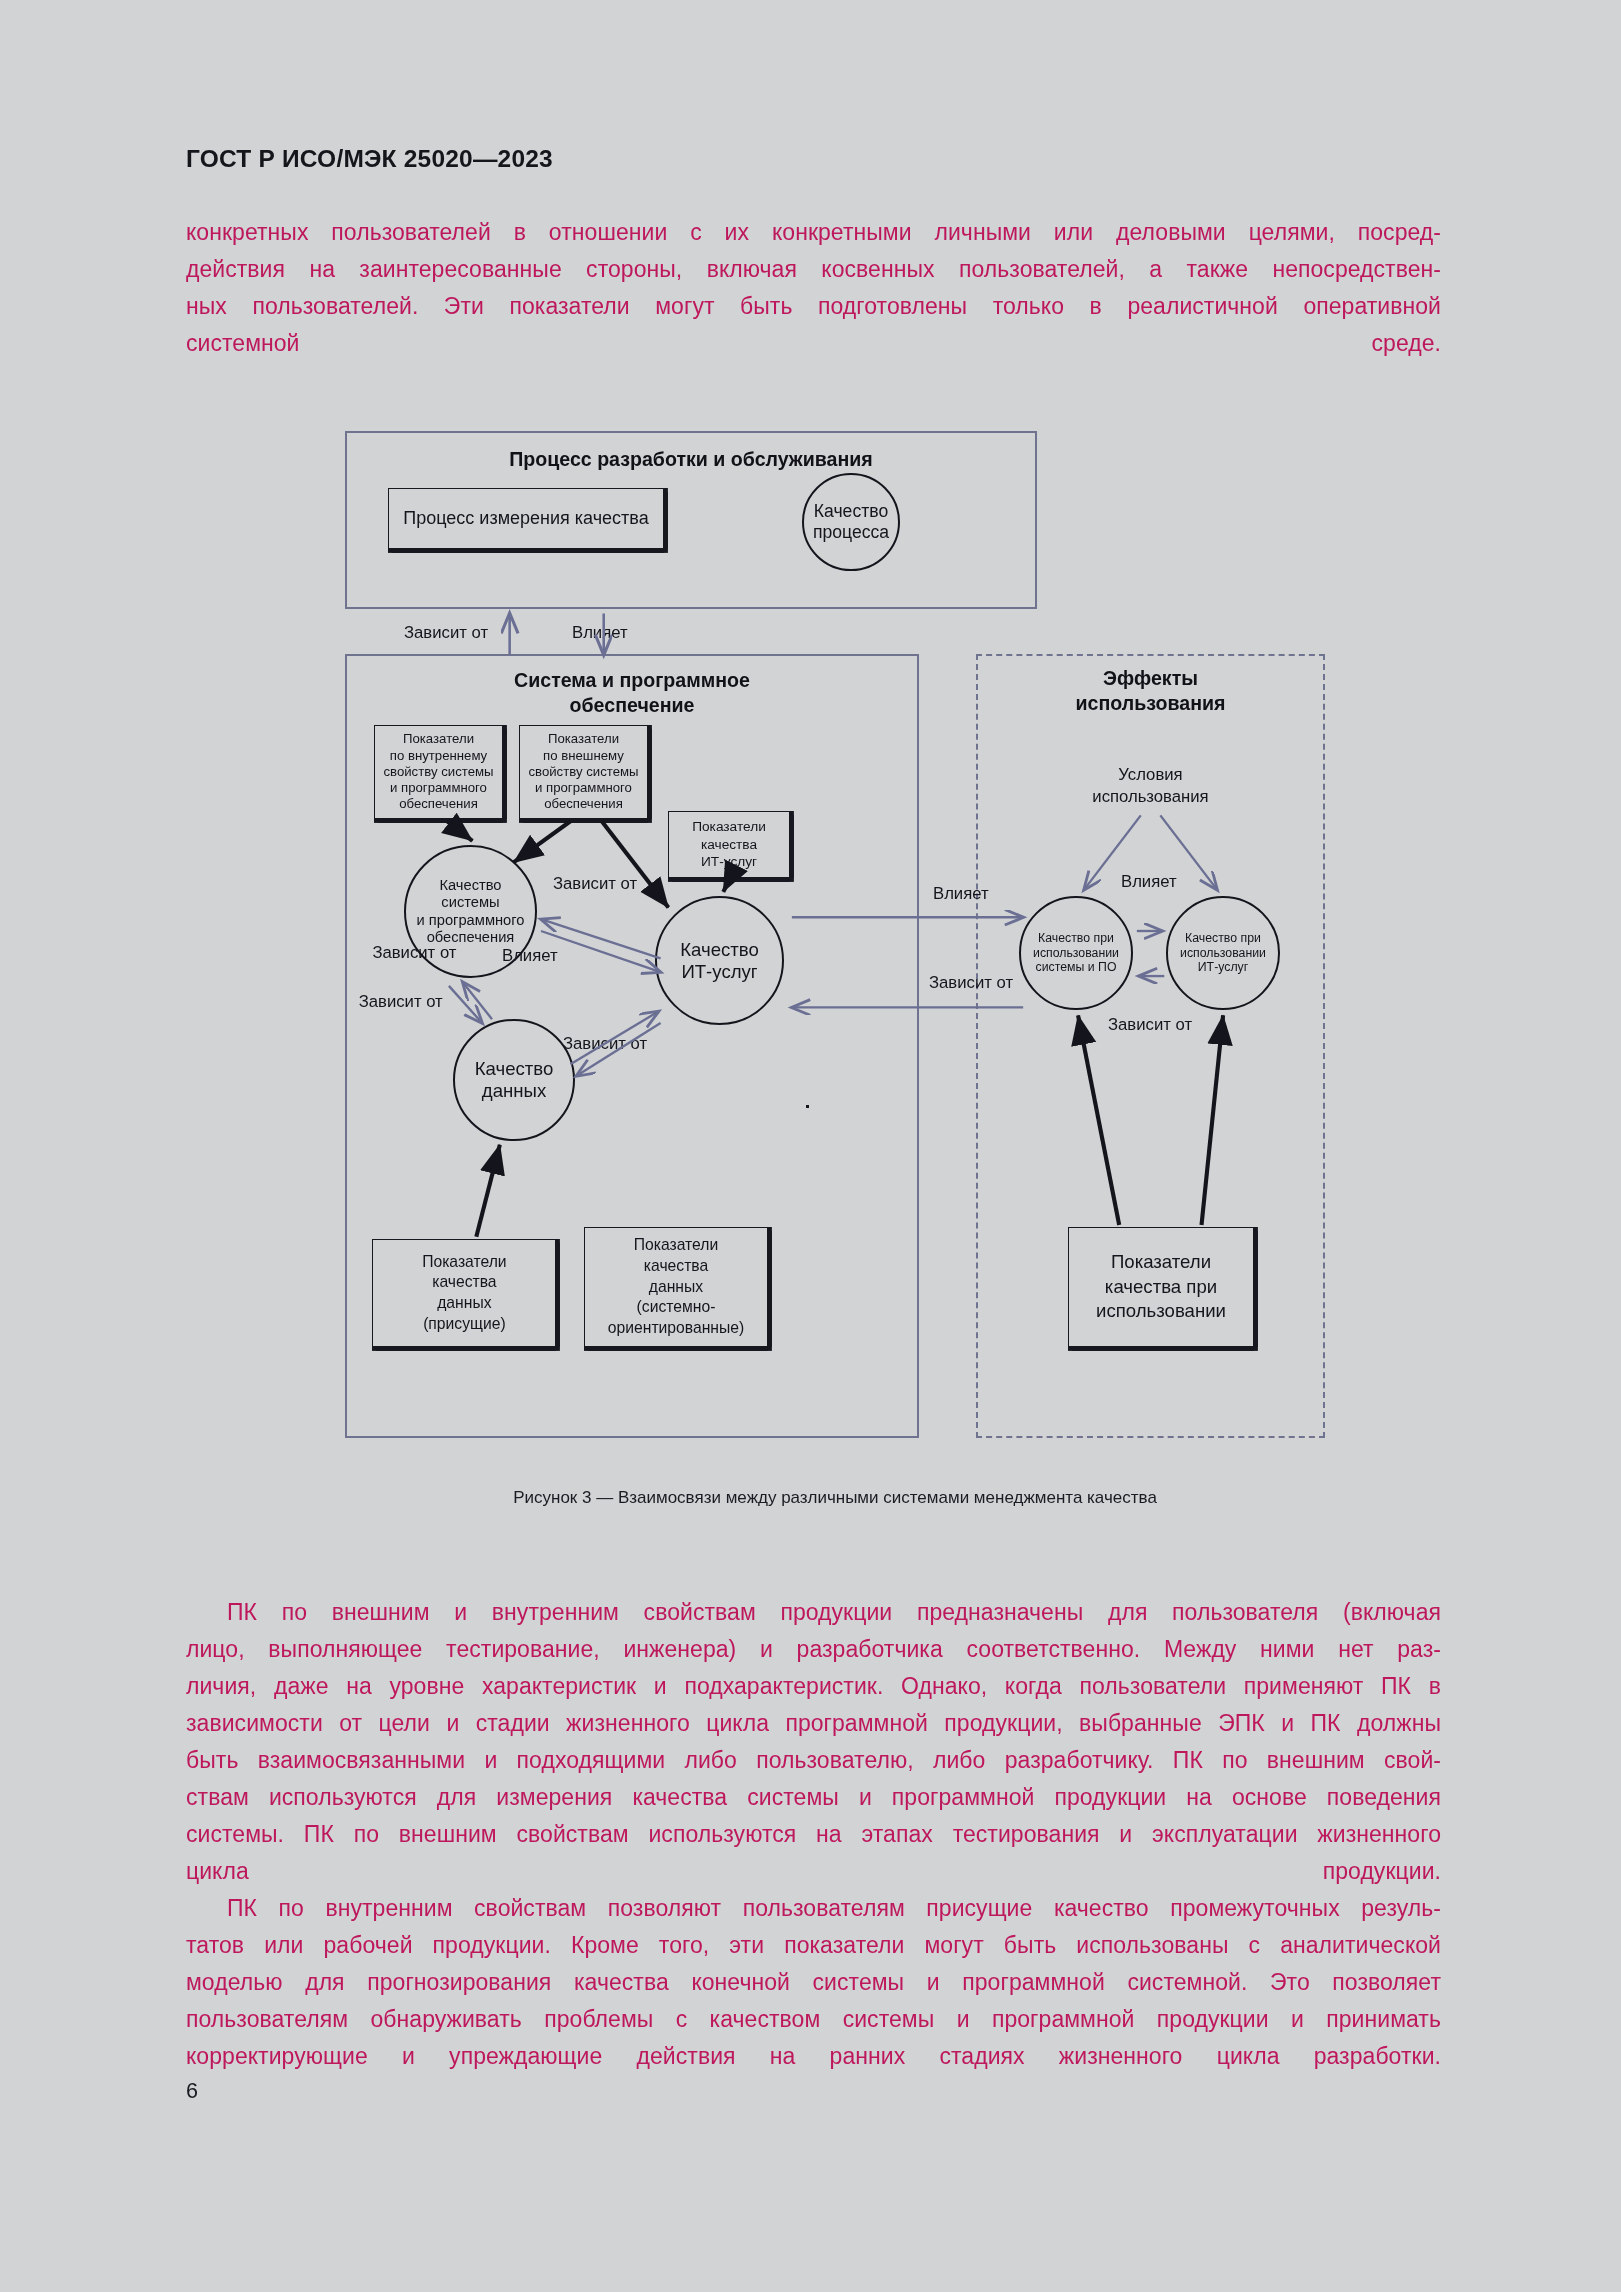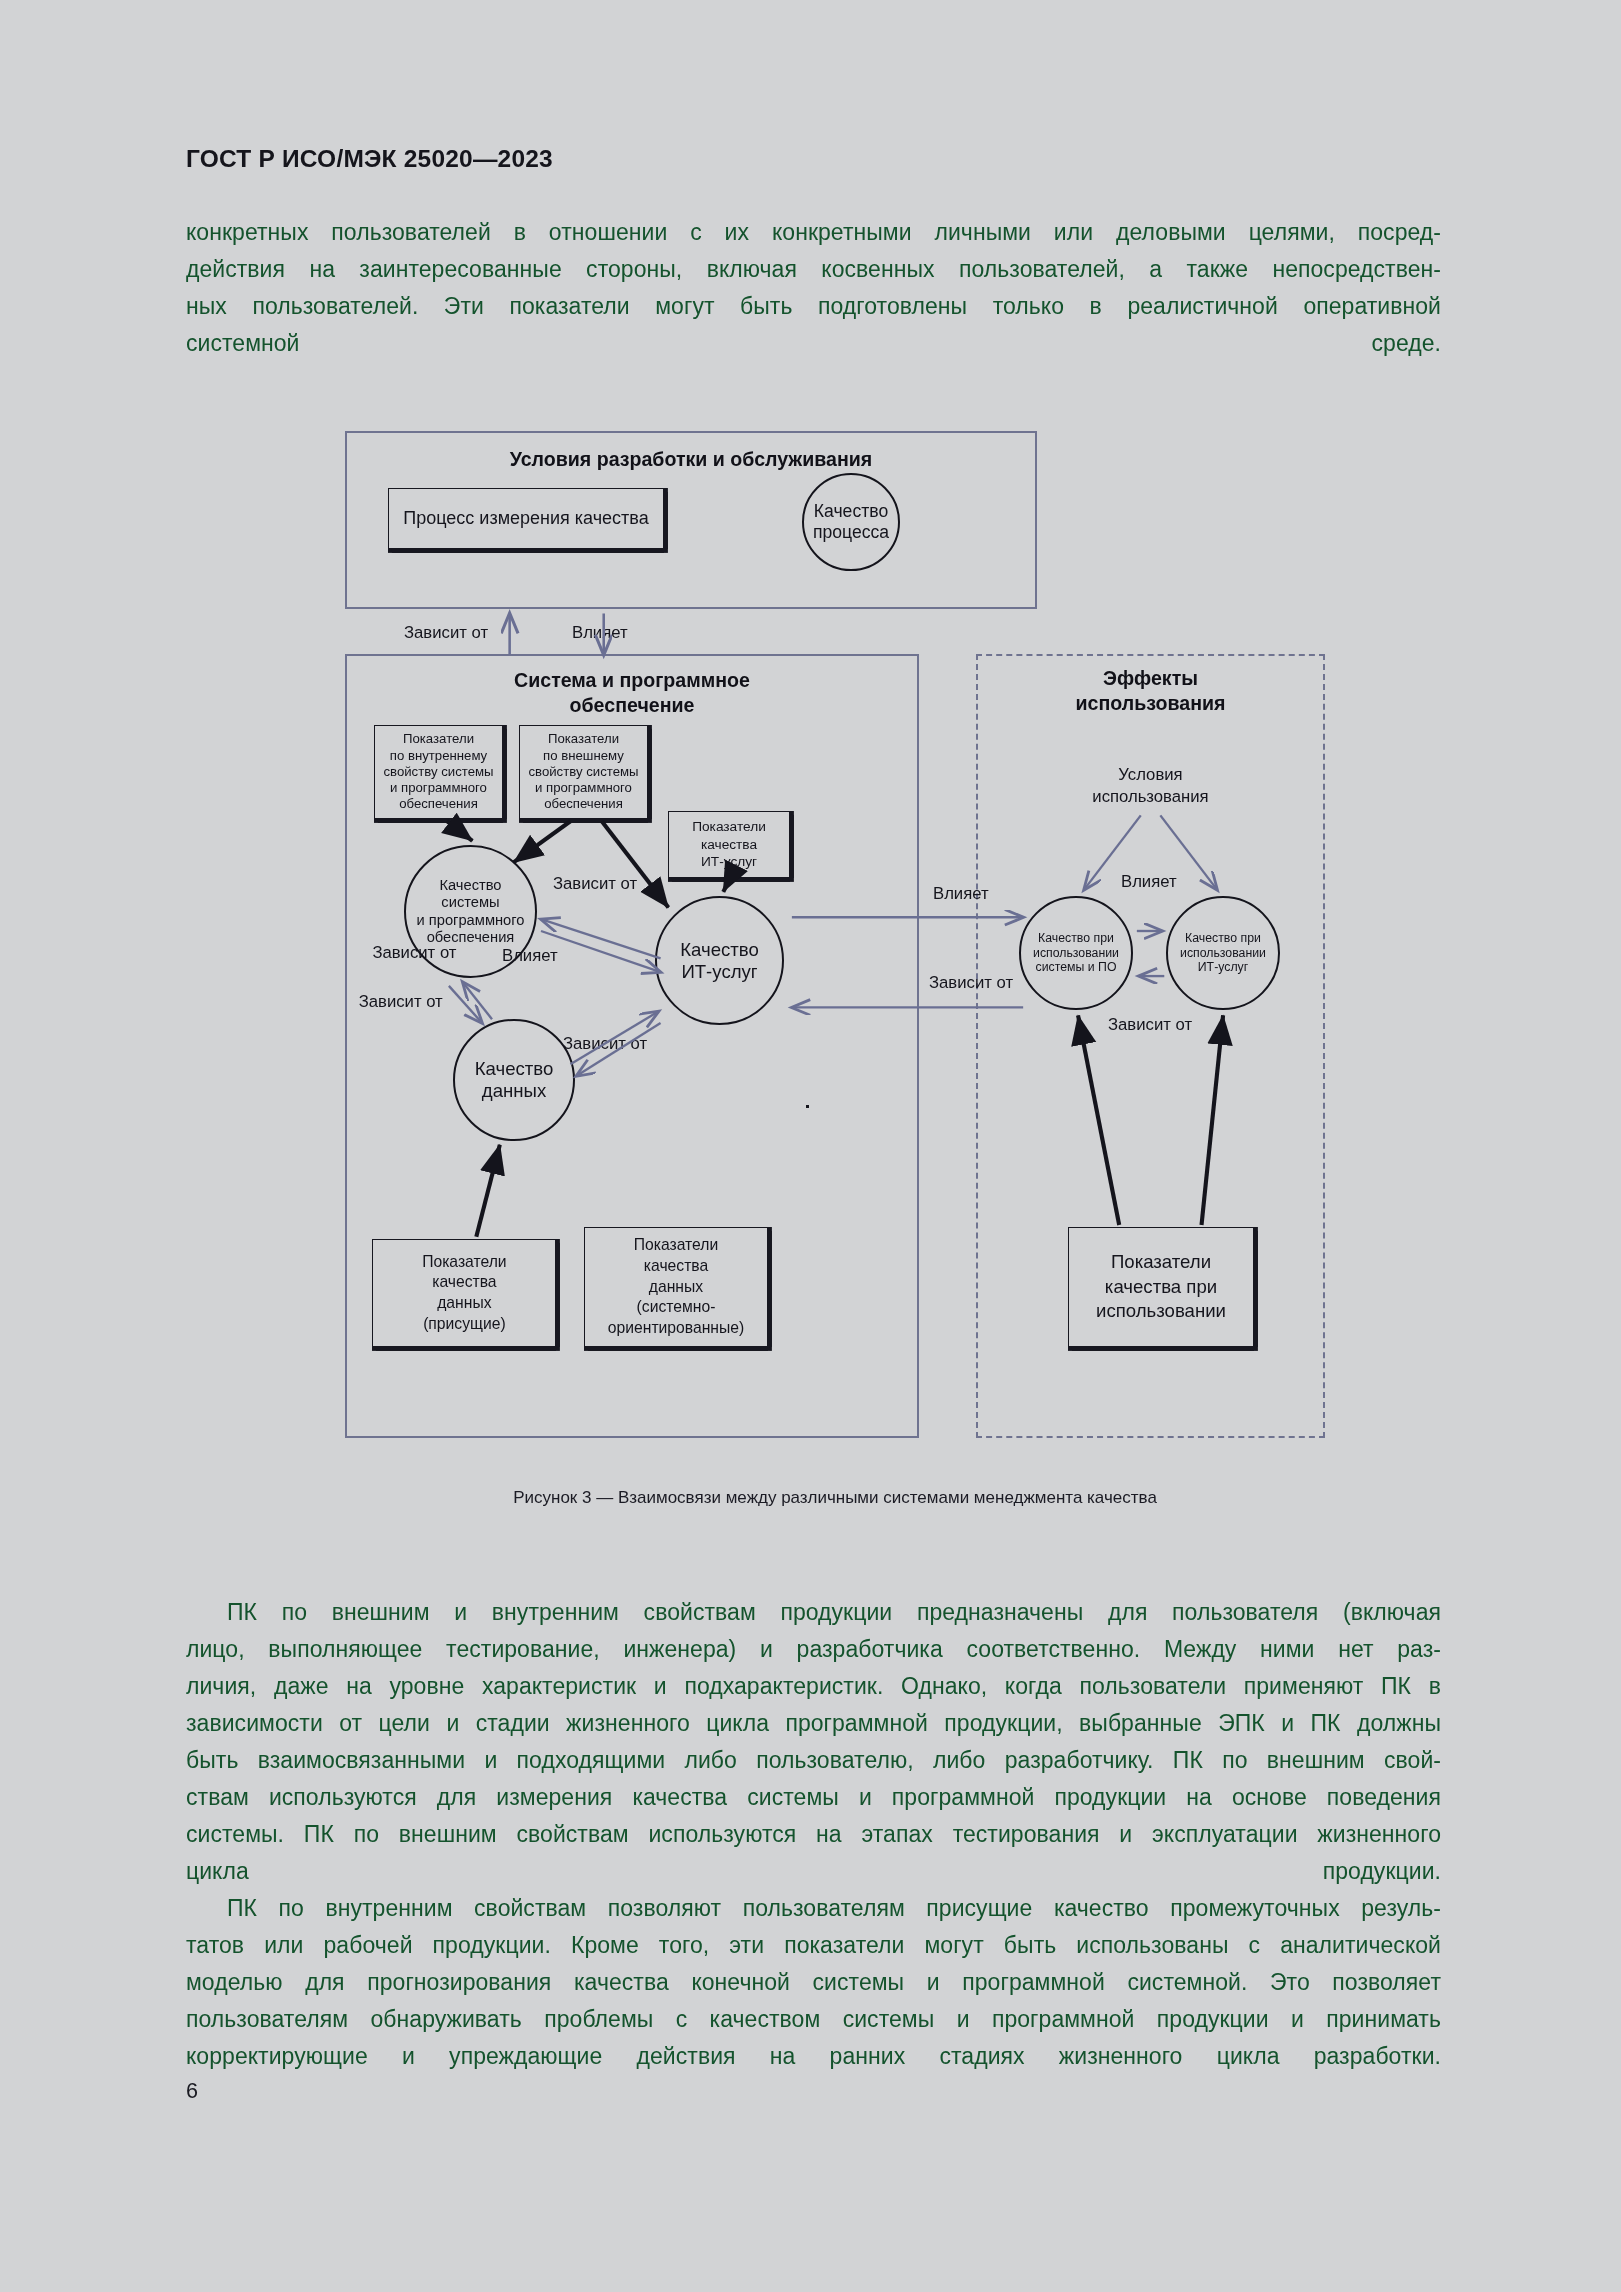--- a/index.html
+++ b/index.html
@@ -26,21 +26,21 @@
     font-size: 24.5px;
     font-weight: bold;
     letter-spacing: 0.2px;
     color: #15151c;
   }
   .para {
     position: absolute;
     font-size: 23px;
     line-height: 37px;
     text-align: justify;
-    color: #14532d;
+    color: #be185d;
     letter-spacing: 0.05px;
   }
   .para.j > div { text-align: justify; text-align-last: justify; white-space: nowrap;}
   .para .last { text-align-last: left; }
   #para-top {
     left: 186px;
     top: 214px;
     width: 1255px;
   }
   #para-b1 { left: 186px; top: 1594px; width: 1255px; }
@@ -140,21 +140,21 @@
   <div class="para j" id="para-top">
     <div>конкретных пользователей в отношении с их конкретными личными или деловыми целями, посред-</div>
     <div>действия на заинтересованные стороны, включая косвенных пользователей, а также непосредствен-</div>
     <div>ных пользователей. Эти показатели могут быть подготовлены только в реалистичной оперативной</div>
     <div class="last">системной среде.</div>
   </div>
 
   <div id="figure">
 
     <div class="panel" style="left:0px; top:0px; width:692px; height:178px;"></div>
-    <div class="panel-title" style="left:0px; top:15.7px; width:692px;">Условия разработки и обслуживания</div>
+    <div class="panel-title" style="left:0px; top:15.7px; width:692px;">Процесс разработки и обслуживания</div>
 
     <div class="nbox" style="left:43px; top:57px; width:276px; height:61px; font-size:18px;">
       <span>Процесс измерения качества</span>
     </div>
 
     <div class="circ" style="left:457px; top:42px; width:98px; height:98px; font-size:17.6px;">
       <span style="white-space:pre-line">Качество
 процесса</span>
     </div>
 

